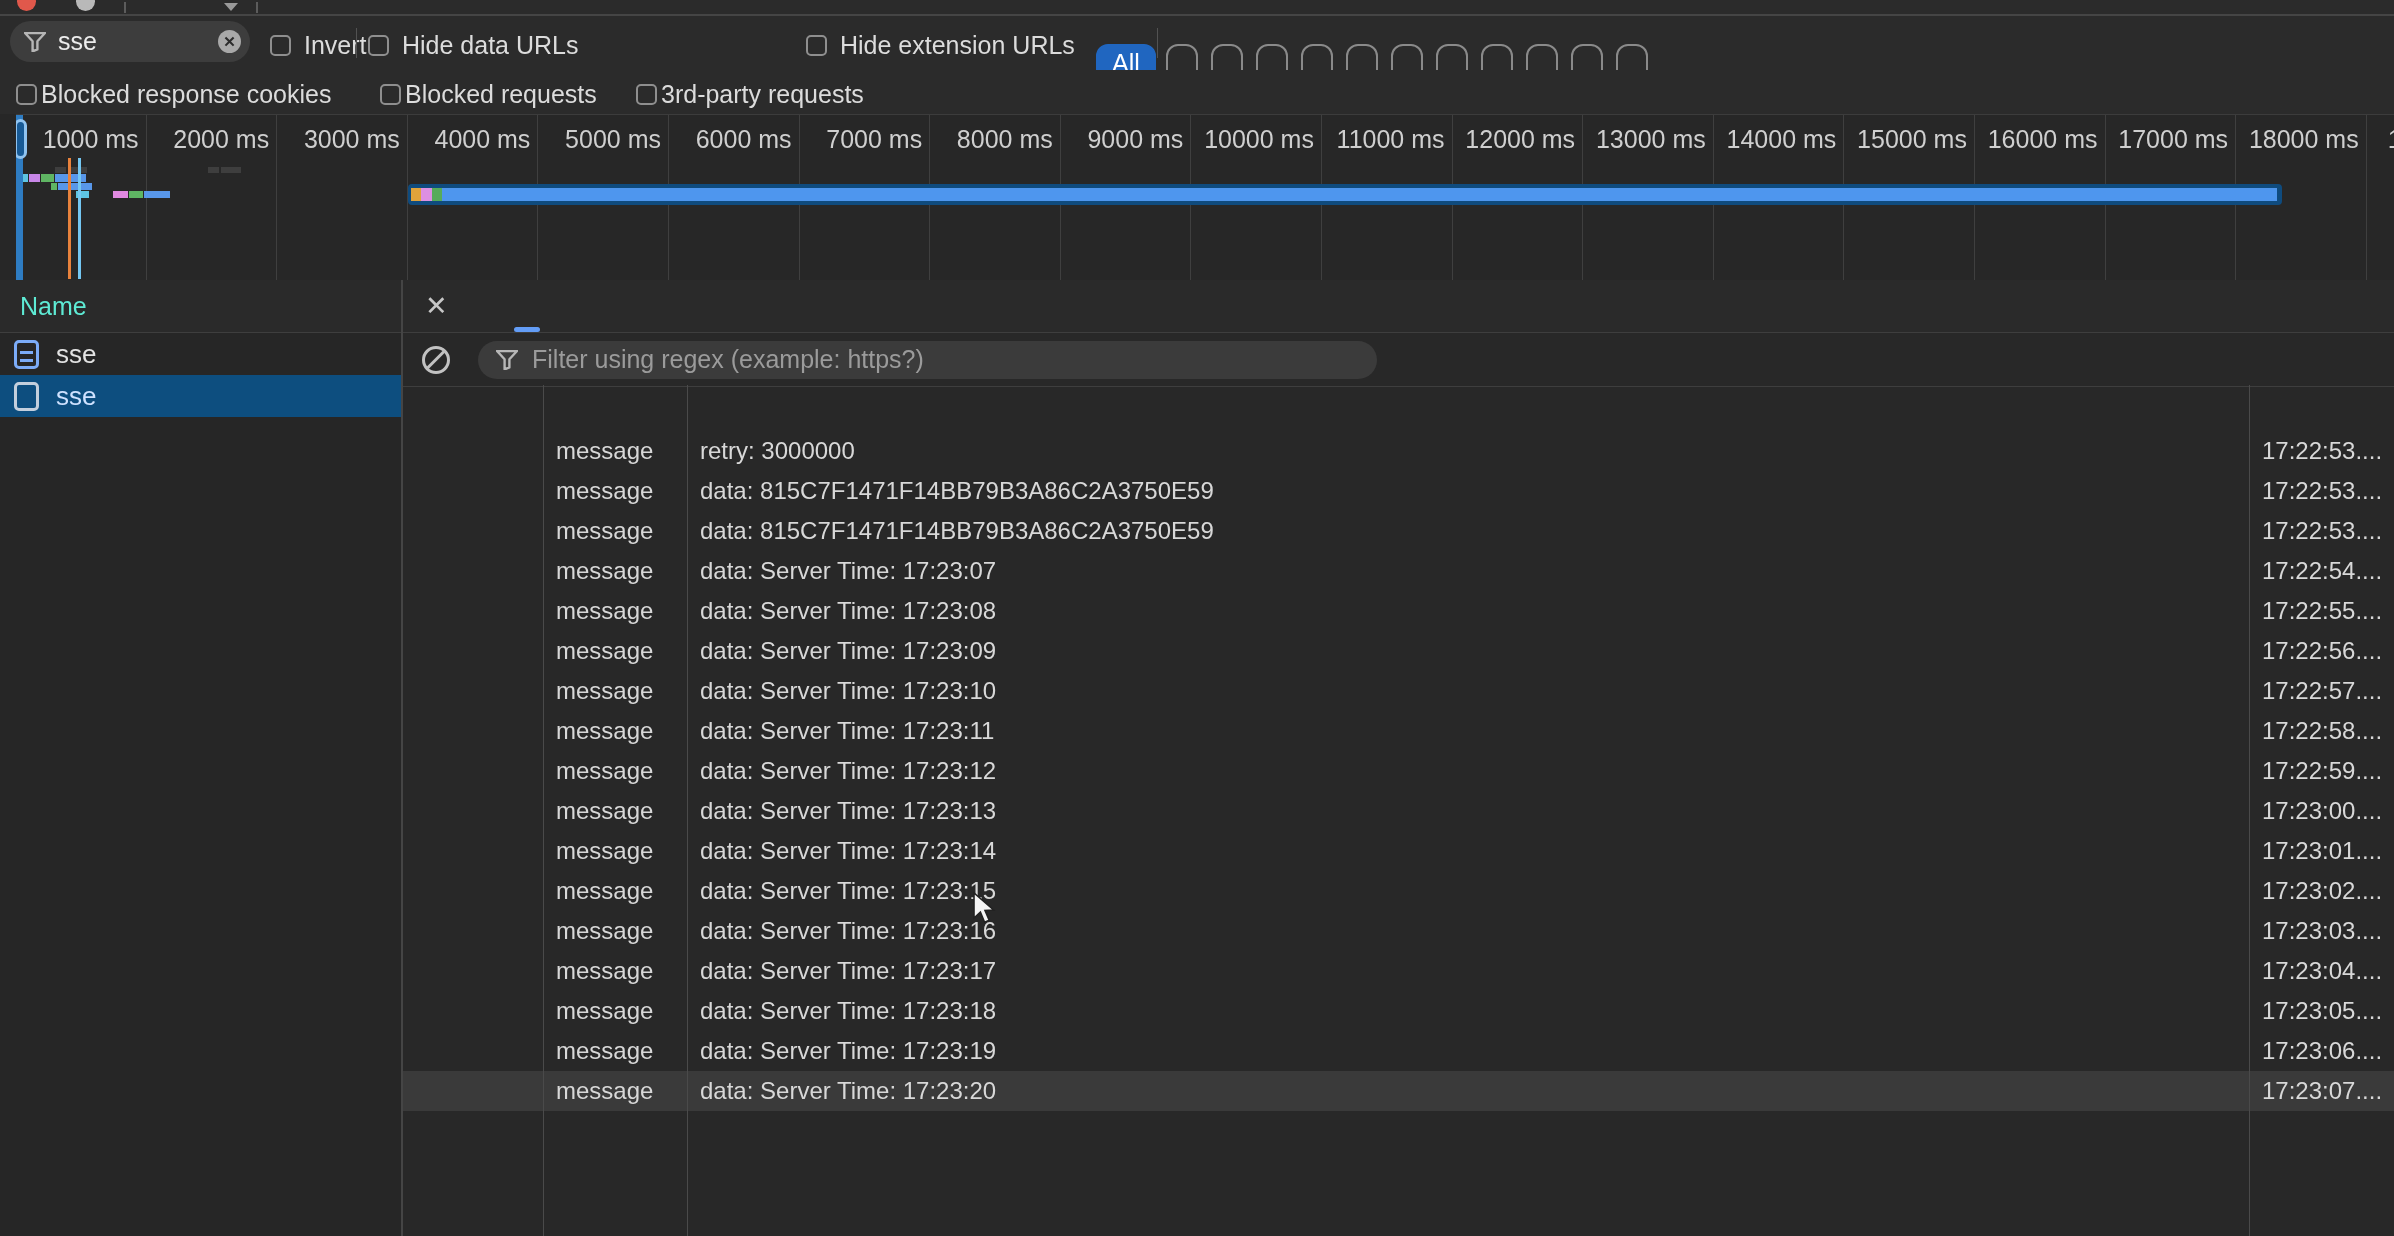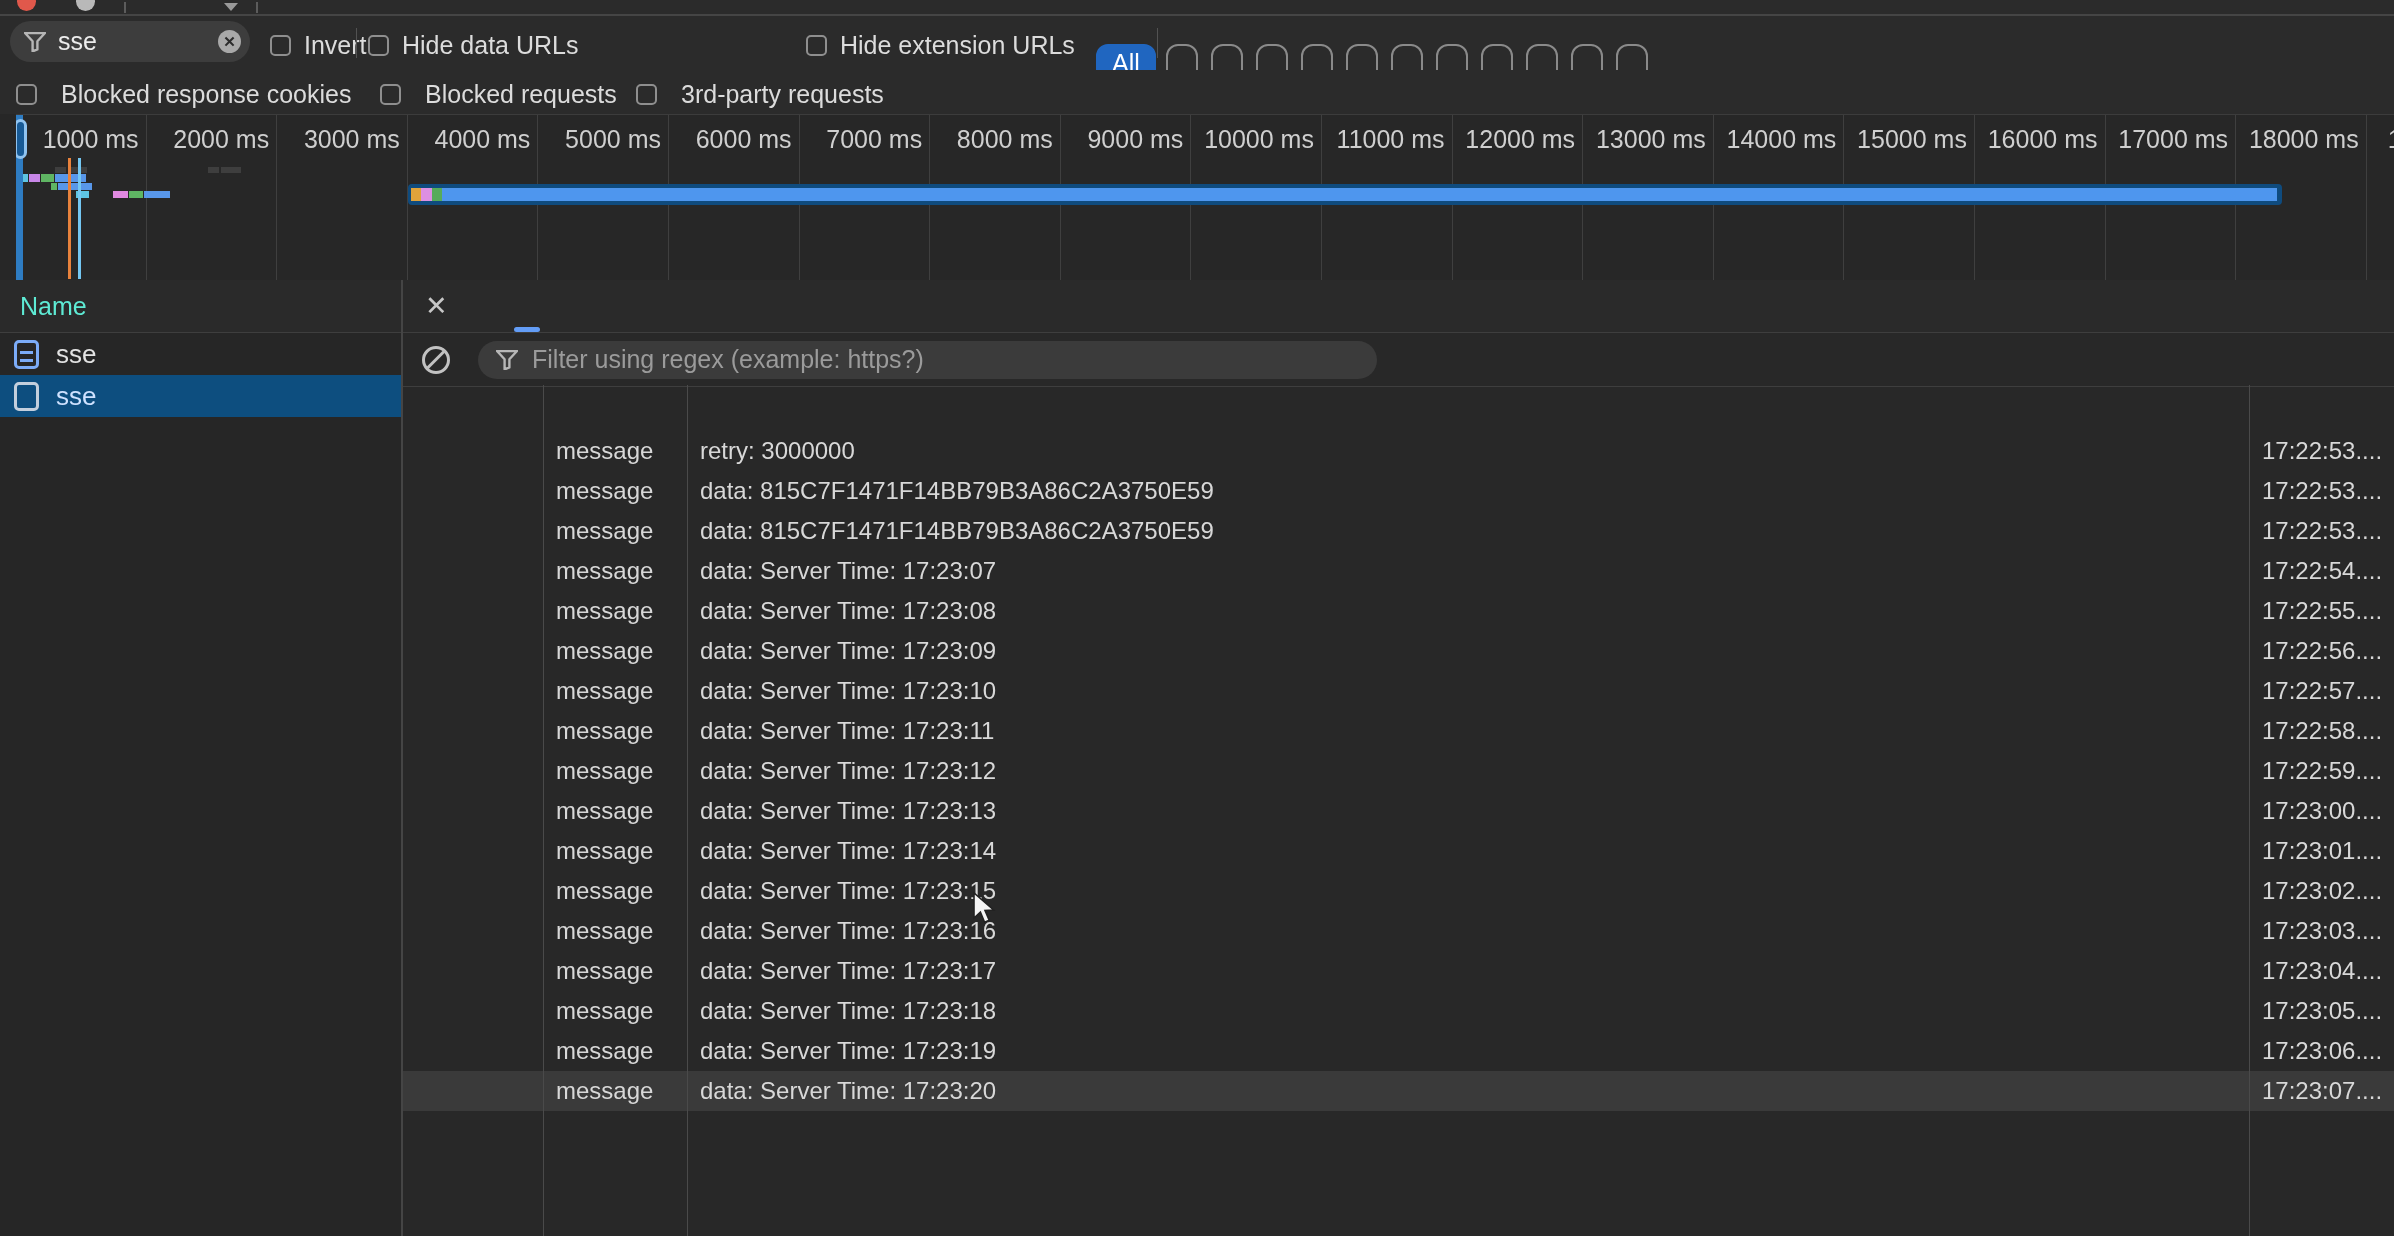--- a/index.html
+++ b/index.html
@@ -25,21 +25,21 @@
              color:#2b2b2b;font-size:15px;line-height:23px;text-align:center;font-weight:bold;cursor:pointer;}
   .cb{width:21px;height:21px;border:2px solid #8f8f8f;border-radius:5px;box-sizing:border-box;flex:0 0 auto;}
   .t1-item{position:absolute;top:15px;display:flex;align-items:center;gap:13px;font-size:25px;color:#dcdcdc;}
   .vsep{position:absolute;width:1px;height:30px;background:#525252;top:12px;}
   .pillrow{position:absolute;top:8px;display:flex;gap:13px;}
   .pill{height:38px;line-height:35px;padding:0 14px;border:2px solid #8a8a8a;border-radius:12px;
         font-size:25px;color:#e8e8e8;box-sizing:border-box;white-space:nowrap;margin-top:20px;}
   .pill.selected{background:#2066c0;border-color:#2066c0;color:#fff;}
   
   .toolbar2{position:absolute;left:0;top:70px;width:100%;height:44px;background:#2b2b2b;}
-  .cb-item{position:absolute;top:10px;display:flex;align-items:center;gap:24px;font-size:25px;color:#dcdcdc;}
+  .cb-item{position:absolute;top:10px;display:flex;align-items:center;gap:4px;font-size:25px;color:#dcdcdc;}
   .cb-item:nth-of-type(1){left:16px;}
   .cb-item:nth-of-type(2){left:380px;}
   .cb-item:nth-of-type(3){left:636px;}
   
   .overview{position:absolute;left:16px;top:114px;width:100%;height:168px;background:#272727;
             border-top:1px solid #3c3c3c;border-bottom:2px solid #454545;overflow:hidden;box-sizing:border-box;}
   .ov-grid{display:flex;height:100%;}
   .ov-cell{flex:0 0 130.6px;width:130.6px;border-right:1px solid #3f3f3f;box-sizing:border-box;
            font-size:25px;color:#cfcfcf;text-align:right;padding:10px 7px 0 0;white-space:nowrap;}
   .ov-cell:last-child{text-align:left;padding:10px 0 0 21px;overflow:visible;}

